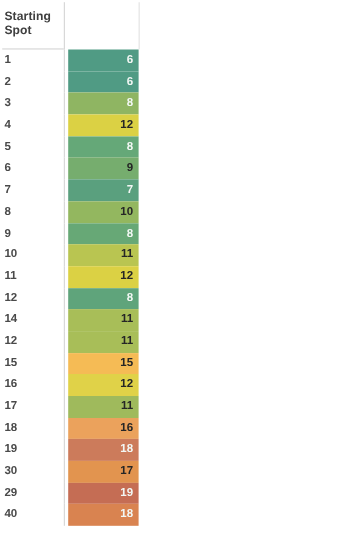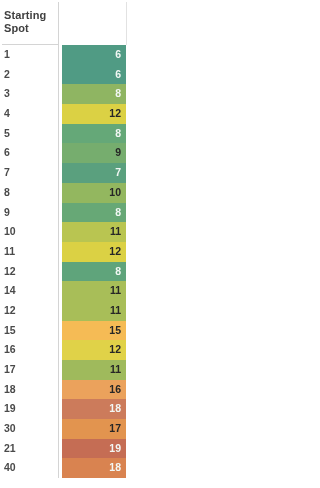--- a/index.html
+++ b/index.html
@@ -261,21 +261,21 @@
         <div class="grid-vrule" style="height: 19.7px;"></div>
       </div>
       <div class="data-row">
         <div class="row-label">30</div>
         <div class="row-cell" style="background: rgb(226, 148, 79);">
           <span class="cell-value dark">17</span>
         </div>
         <div class="grid-vrule" style="height: 19.7px;"></div>
       </div>
       <div class="data-row">
-        <div class="row-label">21</div>
+        <div class="row-label">29</div>
         <div class="row-cell" style="background: rgb(197, 109, 84);">
           <span class="cell-value light">19</span>
         </div>
         <div class="grid-vrule" style="height: 19.7px;"></div>
       </div>
       <div class="data-row">
         <div class="row-label">40</div>
         <div class="row-cell" style="background: rgb(217, 131, 80);">
           <span class="cell-value light">18</span>
         </div>

